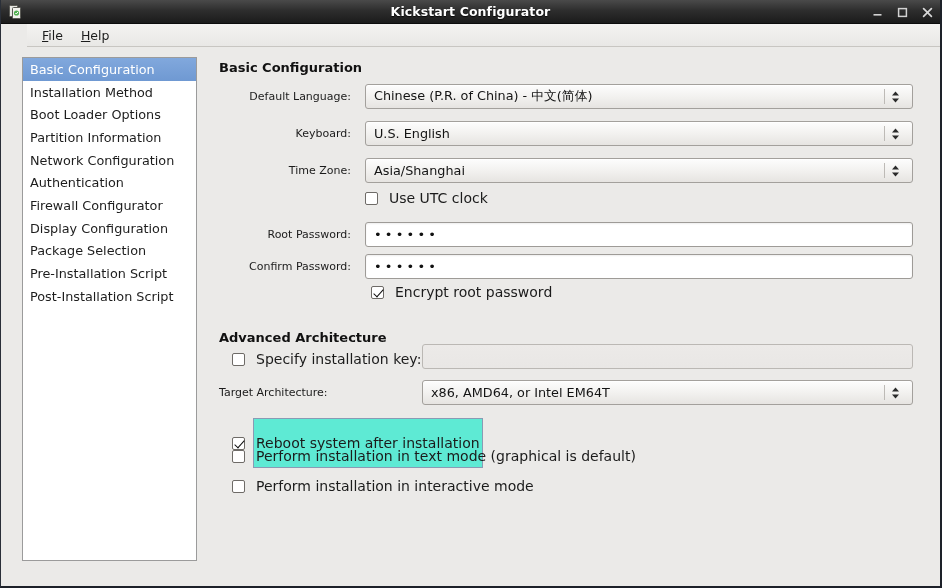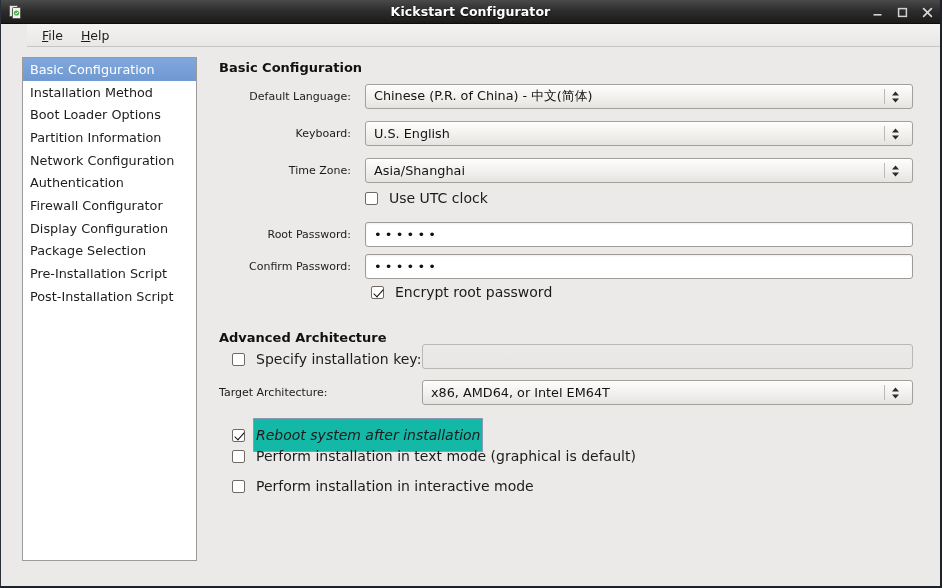--- a/index.html
+++ b/index.html
@@ -190,24 +190,23 @@
     transform: rotate(42deg);
   }
   .chk-label {
     margin-left: 8px;
     font-size: 14px;
     color: #1b1b1b;
     white-space: nowrap;
     padding: 1px 3px;
   }
   .chk-label.focused {
-    background: #14b8a6;
+    background: #5eead4;
     border: 1px solid #8a9ab4;
-    padding: 8px 2px;
-    font-style: italic;
+    padding: 16px 2px;
   }
 </style>
 </head>
 <body>
 
 <div id="window">
 
   <div id="titlebar">
     <span class="app-icon">
       <svg width="18" height="18" viewBox="0 0 18 18">

